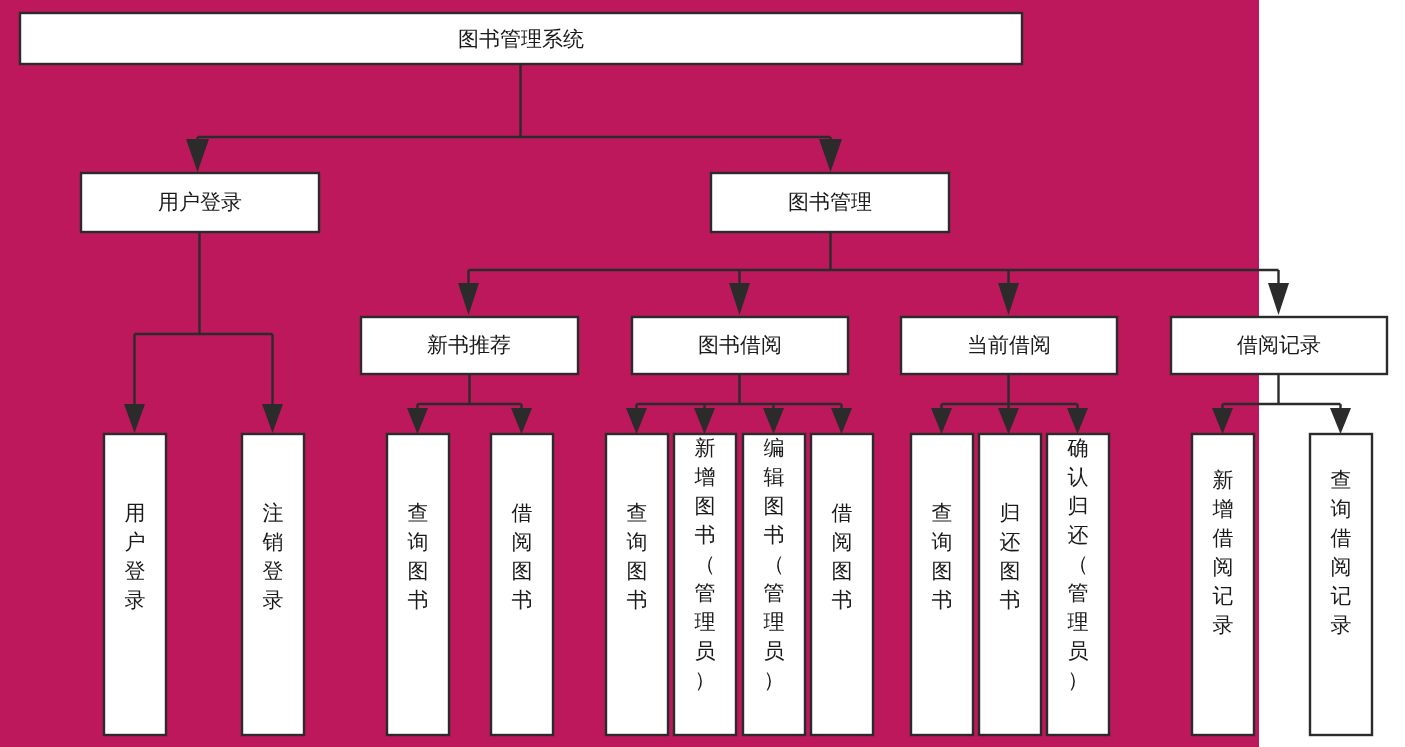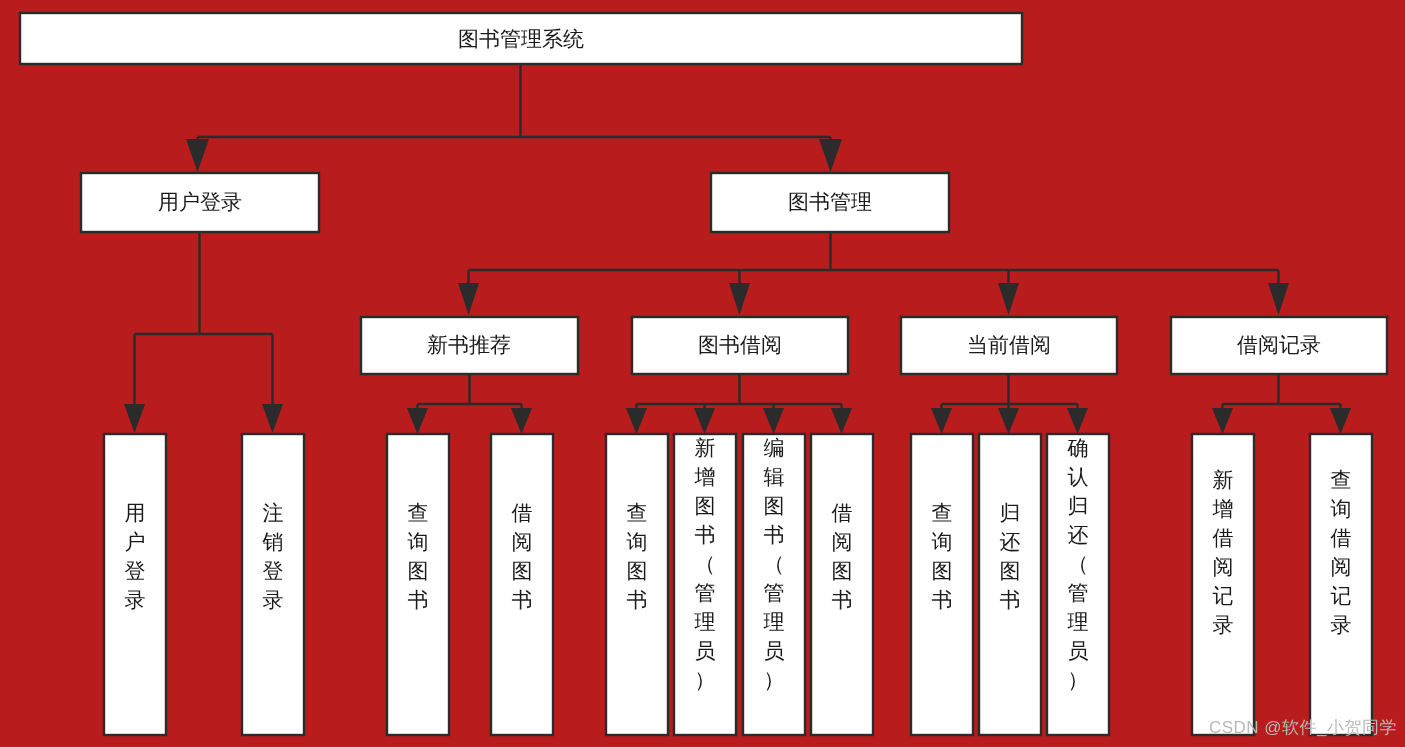--- a/index.html
+++ b/index.html
@@ -8,23 +8,23 @@
     background: #ffffff;
   }
   body {
     width: 1405px;
     height: 747px;
     font-family: "Liberation Sans", "DejaVu Sans", sans-serif;
     overflow: hidden;
   }
   #diagram-root {
     position: relative;
-    width: 1405px;
+    width: 1259px;
     height: 747px;
-    background: #b91c1c;
+    background: #be185d;
   }
   svg.diagram-canvas {
     position: absolute;
     top: 0;
     left: 0;
     width: 1405px;
     height: 747px;
   }
   .node-box {
     fill: #ffffff;
@@ -236,14 +236,13 @@
       <rect class="node-box" x="1192" y="434" width="62" height="301"></rect>
       <text class="node-label-v" x="1223" y="487"><tspan x="1223" dy="0">新</tspan><tspan x="1223" dy="29">增</tspan><tspan x="1223" dy="29">借</tspan><tspan x="1223" dy="29">阅</tspan><tspan x="1223" dy="29">记</tspan><tspan x="1223" dy="29">录</tspan></text>
     </g>
     <g>
       <rect class="node-box" x="1310" y="434" width="62" height="301"></rect>
       <text class="node-label-v" x="1341" y="487"><tspan x="1341" dy="0">查</tspan><tspan x="1341" dy="29">询</tspan><tspan x="1341" dy="29">借</tspan><tspan x="1341" dy="29">阅</tspan><tspan x="1341" dy="29">记</tspan><tspan x="1341" dy="29">录</tspan></text>
     </g>
 
   </svg>
 
-  <div class="watermark-text">CSDN @软件_小贺同学</div>
 </div>
 
 </body></html>

